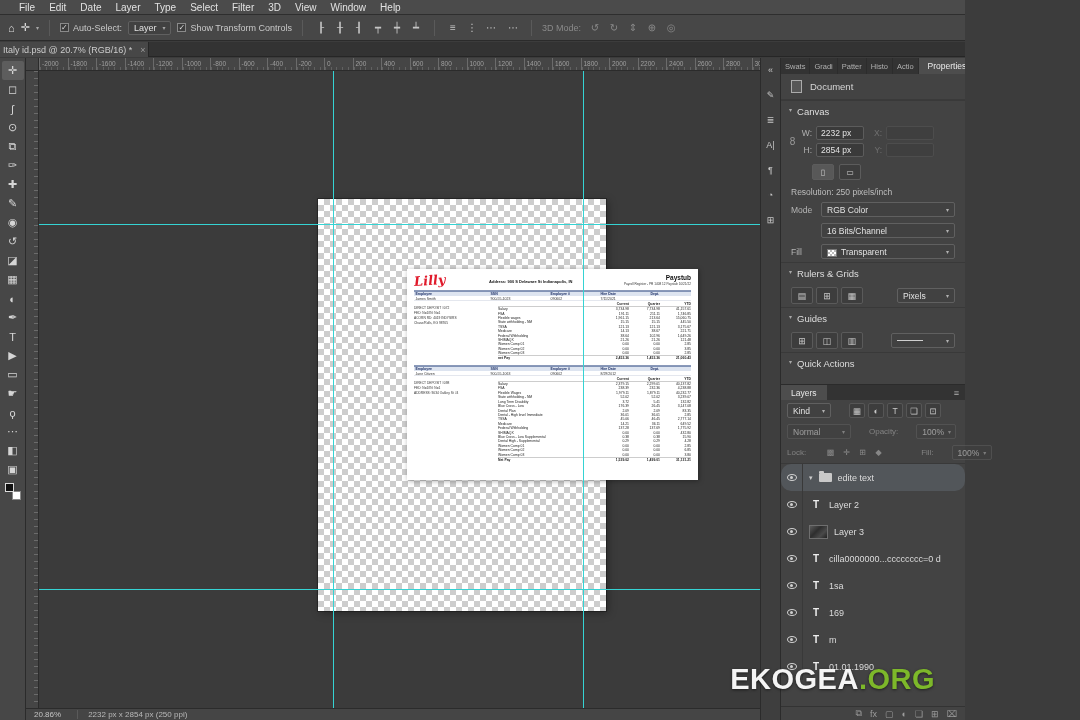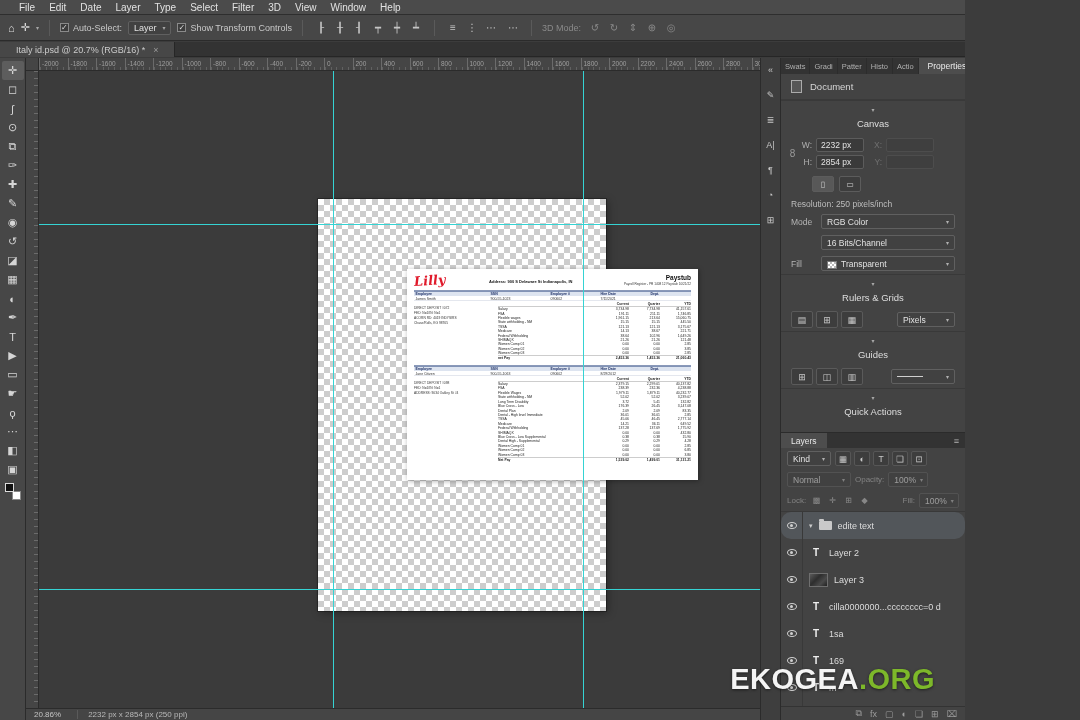--- a/index.html
+++ b/index.html
@@ -25,21 +25,21 @@
   .mini-select { display:inline-flex; align-items:center; gap:6px; background:#414141;
                  border:1px solid #606060; border-radius:2px; padding:1px 5px; color:#e0e0e0; }
   .icon-group { display:flex; gap:3px; align-items:center; }
   .gbtn { width:16px; height:15px; display:flex; align-items:center; justify-content:center;
           color:#c5c5c5; font-size:10px; border-radius:2px; }
   .dimtext { color:#8a8a8a; }
 
   
   #tabbar { position:absolute; top:42px; left:0; right:0; height:15px; background:#333;
             border-bottom:1px solid #262626; display:flex; z-index:40; }
-  .doctab { height:15px; display:inline-flex; align-items:center; gap:8px; padding:0 16px;
+  .doctab { height:15px; display:inline-flex; align-items:center; gap:8px; padding:0 3px;
             background:#474747; color:#cccccc; font-size:9px; border-right:1px solid #262626; }
   .doctab .close { color:#9a9a9a; font-size:9px; }
 
   
   #main { position:absolute; top:58px; left:0; right:0; bottom:0; display:flex; }
 
   
   #tools { width:26px; background:#474747; border-right:1px solid #2b2b2b; display:flex;
            flex-direction:column; align-items:center; padding-top:3px; flex:none; }
   .tool { width:22px; height:19px; display:flex; align-items:center; justify-content:center;
@@ -118,22 +118,22 @@
             color:#c9c9c9; position:relative; }
   #panel-tabs { height:16px; background:#333; display:flex; align-items:stretch; overflow:hidden; }
   .ptab { padding:0 4px; display:flex; align-items:center; font-size:7.5px; color:#b0b0b0;
           border-right:1px solid #2c2c2c; white-space:nowrap; }
   .ptab.active { background:#4d4d4d; color:#ececec; font-size:8.5px; padding:0 9px; }
 
   .docrow { display:flex; align-items:center; gap:8px; padding:6px 10px; border-bottom:1px solid #3a3a3a; }
   .pageicon { width:11px; height:13px; border:1px solid #ababab; background:#565656; }
   .doclabel { font-size:9.5px; color:#d6d6d6; }
 
-  .sechead { display:flex; align-items:center; gap:5px; padding:5px 8px; color:#dedede;
-             font-size:9.5px; border-top:1px solid #393939;flex-direction:column; }
+  .sechead { display:flex; gap:5px; padding:5px 8px; color:#dedede;
+             font-size:9.5px; border-top:1px solid #393939; }
   .sechead .car { font-size:6px; color:#a8a8a8; }
 
   .whwrap { display:flex; padding:1px 8px 1px 6px; }
   .chain { width:11px; display:flex; align-items:center; justify-content:center; color:#9a9a9a; font-size:10px; }
   .fieldrow { display:flex; align-items:center; gap:4px; margin:3px 0; }
   .flabel { width:14px; color:#b0b0b0; font-size:8.5px; text-align:right; }
   .flabel.dis, .field.dis { opacity:.4; }
   .field { width:48px; background:#3a3a3a; border:1px solid #5c5c5c; border-radius:2px;
            padding:1px 4px; font-size:8.5px; color:#e2e2e2; height:14px; }
   .orow { display:flex; gap:5px; padding:3px 10px 3px 31px; }
@@ -156,21 +156,21 @@
   .ibtn { width:22px; height:17px; border:1px solid #5a5a5a; background:#3d3d3d; border-radius:2px;
           display:flex; align-items:center; justify-content:center; color:#c9c9c9; font-size:9px; }
   .grow { flex:1; }
   .lineglyph { width:26px; height:1px; background:#cfcfcf; }
   .spacer { height:10px; }
 
   
   #layers-tabrow { height:16px; background:#333; display:flex; align-items:stretch; border-top:1px solid #2b2b2b; }
   #layers-tab { background:#4d4d4d; padding:0 10px; display:flex; align-items:center; font-size:8.5px; color:#e8e8e8; }
   #layers-menu { margin-left:auto; display:flex; align-items:center; padding:0 6px; color:#b5b5b5; font-size:9px; }
-  .lrowbar { display:flex; align-items:center; gap:4px; padding:3px 6px; }
+  .lrowbar { display:flex; align-items:center; gap:18px; padding:3px 6px; }
   .dim { opacity:.55; }
   .locklbl { font-size:8px; color:#b5b5b5; }
   .lockico { width:13px; height:12px; display:flex; align-items:center; justify-content:center;
              font-size:8px; color:#c0c0c0; border-radius:2px; }
   .fbtn { width:16px; height:15px; border:1px solid #565656; background:#3d3d3d; border-radius:2px;
           display:flex; align-items:center; justify-content:center; font-size:8.5px; color:#c9c9c9; }
   #layer-list { flex:1; overflow:hidden; border-top:1px solid #393939; }
   .lrow { height:27px; display:flex; align-items:center;border-radius:10px; }
   .lrow.selected { background:#52565a; }
   .eyecell { width:22px; height:100%; display:flex; align-items:center; justify-content:center;

